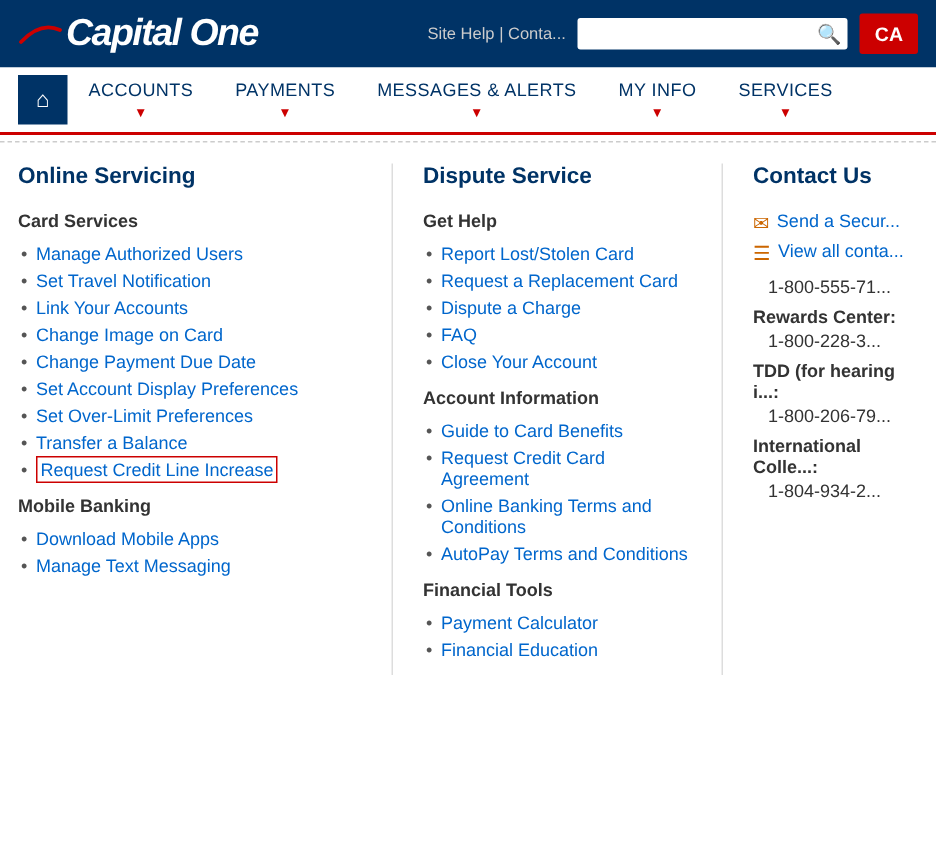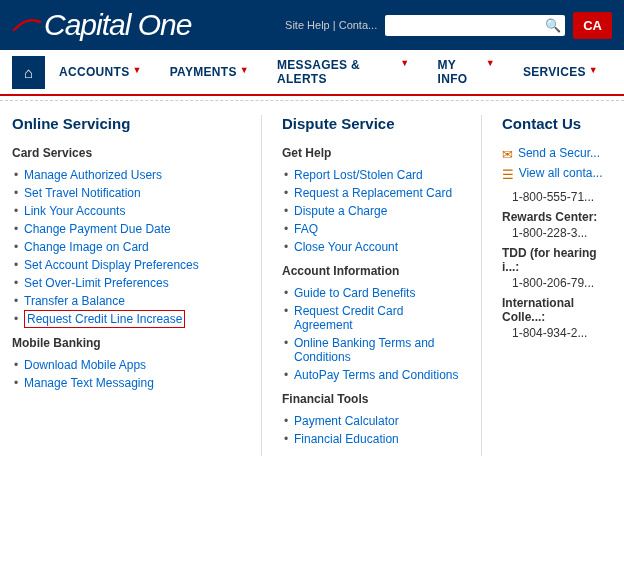--- a/index.html
+++ b/index.html
@@ -12,22 +12,22 @@
       display: flex;
       align-items: center;
       justify-content: space-between;
     }
     .logo-area {
       display: flex;
       align-items: center;
     }
     .logo-text {
       color: #fff;
-      font-size: 30px;
-      font-weight: normal;
+      font-size: 25px;
+      font-weight: bold;
       font-style: italic;
       letter-spacing: -1px;
     }
     .logo-swoosh {
       display: inline-block;
       width: 30px;
       height: 14px;
       margin-right: 2px;
     }
     .header-right {
@@ -91,27 +91,29 @@
       padding: 8px 12px;
       display: flex;
       align-items: center;
       justify-content: center;
       cursor: pointer;
       font-size: 15px;
     }
     .nav-item {
       padding: 8px 14px;
       font-size: 12px;
-      font-weight: bold;
+      font-weight: normal;
       color: #003366;
       cursor: pointer;
       display: flex;
+      align-items: center;
       gap: 3px;
       text-transform: uppercase;
       letter-spacing: 0.3px;
+      flex-direction: column;
     }
     .nav-chevron {
       font-size: 9px;
       color: #cc0000;
     }
 
     
     .dotted-sep {
       border-top: 1px dashed #ccc;
       margin: 4px 0;
@@ -270,22 +272,22 @@
 <div class="content-area">
 
   <div class="col-online">
     <div class="col-title">Online Servicing</div>
 
     <div class="section-label">Card Services</div>
     <ul class="link-list">
       <li><a href="#">Manage Authorized Users</a></li>
       <li><a href="#">Set Travel Notification</a></li>
       <li><a href="#">Link Your Accounts</a></li>
+      <li><a href="#">Change Image on Card</a></li>
       <li><a href="#">Change Payment Due Date</a></li>
-      <li><a href="#">Change Image on Card</a></li>
       <li><a href="#">Set Account Display Preferences</a></li>
       <li><a href="#">Set Over-Limit Preferences</a></li>
       <li><a href="#">Transfer a Balance</a></li>
       <li><a href="#" class="highlighted-link">Request Credit Line Increase</a></li>
     </ul>
 
     <div class="section-label">Mobile Banking</div>
     <ul class="link-list">
       <li><a href="#">Download Mobile Apps</a></li>
       <li><a href="#">Manage Text Messaging</a></li>

